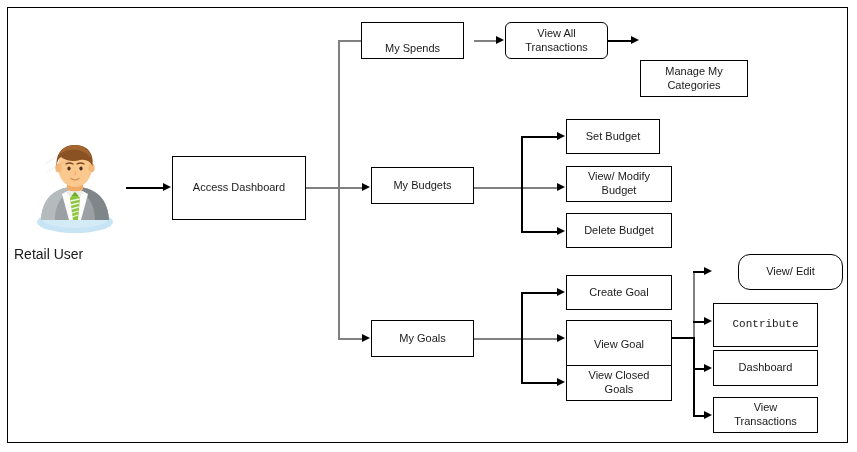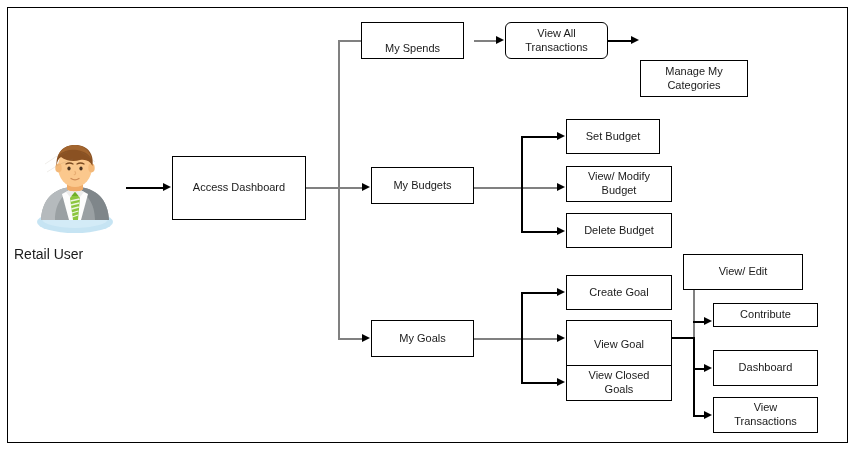--- a/index.html
+++ b/index.html
@@ -243,25 +243,25 @@
 
   <div class="node" style="left:566px; top:320px; width:106px; height:50px;">
     <span class="node-text">View Goal</span>
   </div>
 
   <div class="node" style="left:566px; top:365px; width:106px; height:36px;">
     <span class="node-text">View Closed
 Goals</span>
   </div>
 
-  <div class="node" style="left:683px; top:254px; width:120px; height:36px;">
+  <div class="node" style="left:738px; top:254px; width:105px; height:36px;border-radius:12px;">
     <span class="node-text">View/ Edit</span>
   </div>
 
-  <div class="node" style="left:713px; top:303px; width:105px; height:24px;">
+  <div class="node" style="left:713px; top:303px; width:105px; height:44px;font-family:Liberation Mono, monospace;">
     <span class="node-text">Contribute</span>
   </div>
 
   <div class="node" style="left:713px; top:350px; width:105px; height:36px;">
     <span class="node-text">Dashboard</span>
   </div>
 
   <div class="node" style="left:713px; top:397px; width:105px; height:36px;">
     <span class="node-text">View
 Transactions</span>

